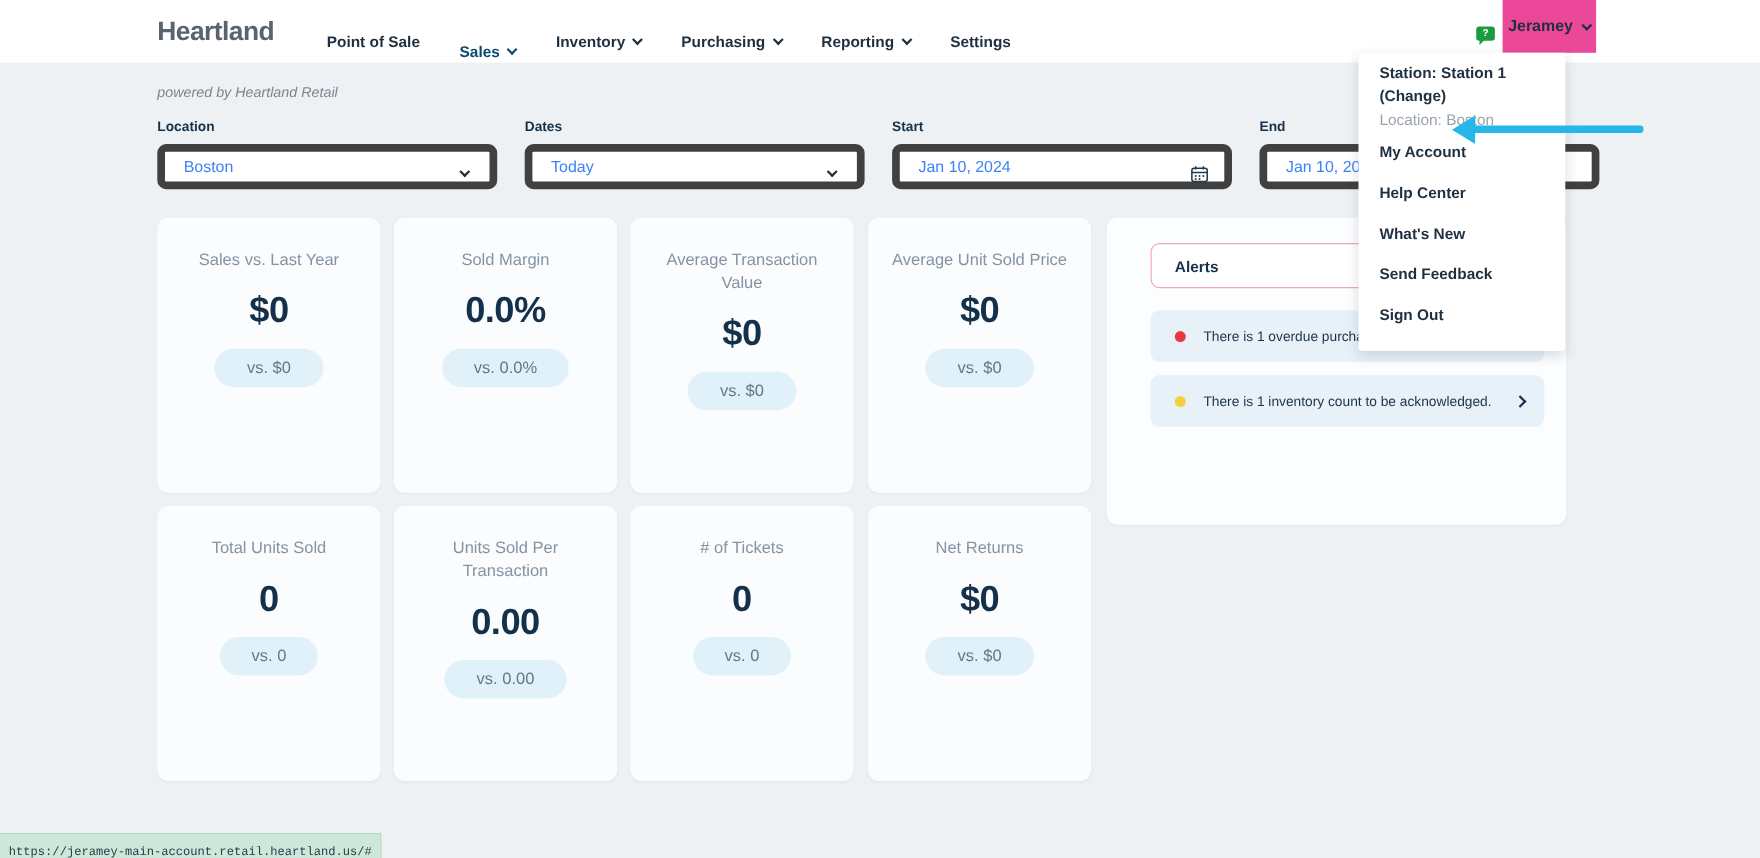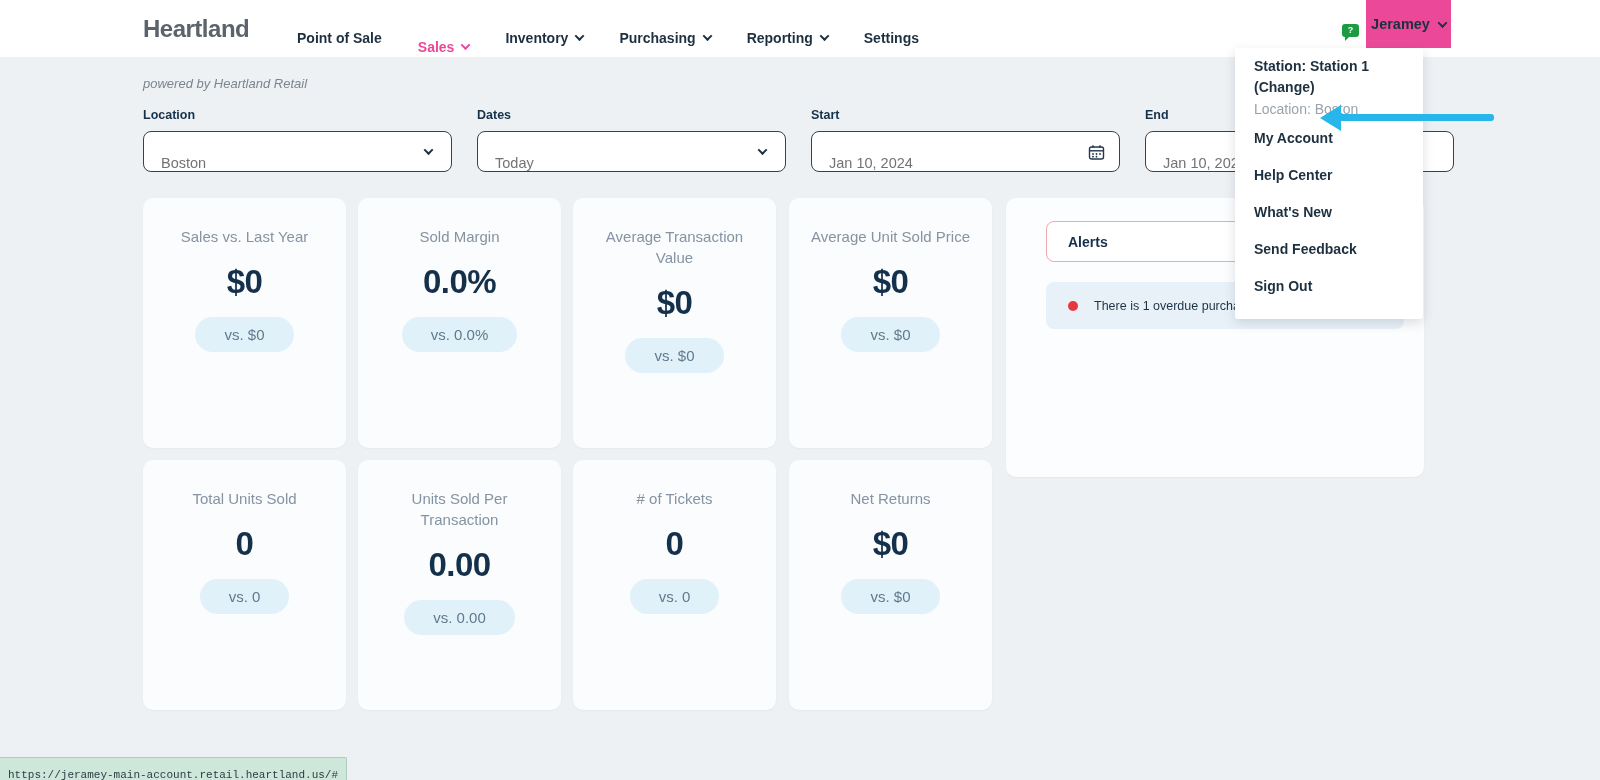--- a/index.html
+++ b/index.html
@@ -9,21 +9,21 @@
     background:#eef1f4;
     position:relative;
     overflow:hidden;
     color:#1c3448;
   }
   
   .header { position:absolute; left:0; top:0; width:1600px; height:57px; background:#ffffff; z-index:10; }
   .logo { position:absolute; left:143px; top:15px; font-size:24px; font-weight:700; color:#5b646c; letter-spacing:-0.5px; }
   .nav { position:absolute; left:297px; top:0; height:75px; display:flex; align-items:center; gap:36px; }
   .nav-item { font-size:14px; font-weight:700; color:#1e3040; display:flex; align-items:center; gap:8px; cursor:pointer; white-space:nowrap; }
-  .nav-item.active { color:#ec4899;margin-top:18px; }
+  .nav-item.active { color:#0c4a6e;margin-top:18px; }
   .chev { display:inline-block; width:7px; height:7px; border-right:2px solid currentColor; border-bottom:2px solid currentColor; transform:rotate(45deg) translate(-1px,-1px); }
   .user-btn { position:absolute; left:1366px; top:0; width:85px; height:48px; background:#ec4899; display:flex; align-items:center; justify-content:center; gap:9px; cursor:pointer; }
   .user-name { font-size:14.5px; font-weight:700; color:#1e3040; }
   .help-bubble { position:absolute; left:1342px; top:24px; width:17px; height:13px; background:#1b9c41; border-radius:3px; color:#fff; font-size:9px; font-weight:700; text-align:center; line-height:13px; }
   .help-bubble::after { content:""; position:absolute; left:3px; top:12px; width:0; height:0; border-top:5px solid #1b9c41; border-right:5px solid transparent; }
 
   
   .user-menu { position:absolute; left:1235px; top:48px; width:188px; background:#ffffff; z-index:50;
     box-shadow:0 4px 12px rgba(20,40,60,.15); border-radius:0 0 3px 3px; padding:8px 0 14px 0; }
   .menu-station { padding:0 19px; font-size:14px; font-weight:700; color:#1e3040; line-height:21px; cursor:pointer; }
@@ -31,21 +31,21 @@
   .menu-item { height:37px; line-height:37px; padding:0 19px; font-size:14px; font-weight:700; color:#1e3040; cursor:pointer; }
 
   
   .arrow-line { position:absolute; left:1338px; top:114px; width:156px; height:7px; background:#26b6e9; border-radius:3px; z-index:60; }
   .arrow-head { position:absolute; left:1320px; top:105px; width:0; height:0; border-top:13px solid transparent; border-bottom:13px solid transparent; border-right:21px solid #26b6e9; z-index:60; }
 
   
   .powered { position:absolute; left:143px; top:76px; font-size:13px; font-style:italic; color:#7a8590; }
   .filter { position:absolute; top:108px; width:309px; }
   .filter-label { font-size:12.5px; font-weight:700; color:#16324a; margin-bottom:9px; }
-  .filter-field { height:41px; background:#ffffff; border:1px solid #404040; border-radius:8px; display:flex; align-items:flex-end; padding:0 17px; font-size:14.5px; color:#737373; cursor:pointer; position:relative; }
+  .filter-field { height:41px; background:#ffffff; border:7px solid #404040; border-radius:8px; display:flex; align-items:center; padding:0 17px; font-size:14.5px; color:#3b82f6; cursor:pointer; position:relative; }
   .filter-field .chev { position:absolute; right:19px; top:16px; color:#1e3040; }
   .filter-field svg { position:absolute; right:14px; top:12px; }
 
   
   .card { position:absolute; width:203px; height:250px; background:#fafcfd; border-radius:10px; box-shadow:0 1px 2px rgba(20,40,60,.04); text-align:center; padding-top:28px; }
   .card-title { font-size:15px; color:#8593a2; line-height:21px; padding:0 18px; }
   .card-value { font-size:33px; font-weight:800; color:#14304a; margin-top:16px; letter-spacing:-0.5px; }
   .card-pill { display:inline-block; margin-top:16px; background:#e1f1fa; color:#5f7a8c; font-size:15px; border-radius:20px; padding:9px 29px; }
 
   
@@ -198,15 +198,20 @@
 
 <div class="alerts-panel">
   <div class="alerts-title-box">
     <span>Alerts</span>
   </div>
   <div class="alert-row" style="top:84px;">
     <span class="alert-dot dot-red"></span>
     <span class="alert-text">There is 1 overdue purchase order to be received.</span>
     <span class="chev-right"></span>
   </div>
+  <div class="alert-row" style="top:143px;">
+    <span class="alert-dot dot-yellow"></span>
+    <span class="alert-text">There is 1 inventory count to be acknowledged.</span>
+    <span class="chev-right"></span>
+  </div>
 </div>
 
 <div class="status-bar">https://jeramey-main-account.retail.heartland.us/#</div>
 
 </body></html>

